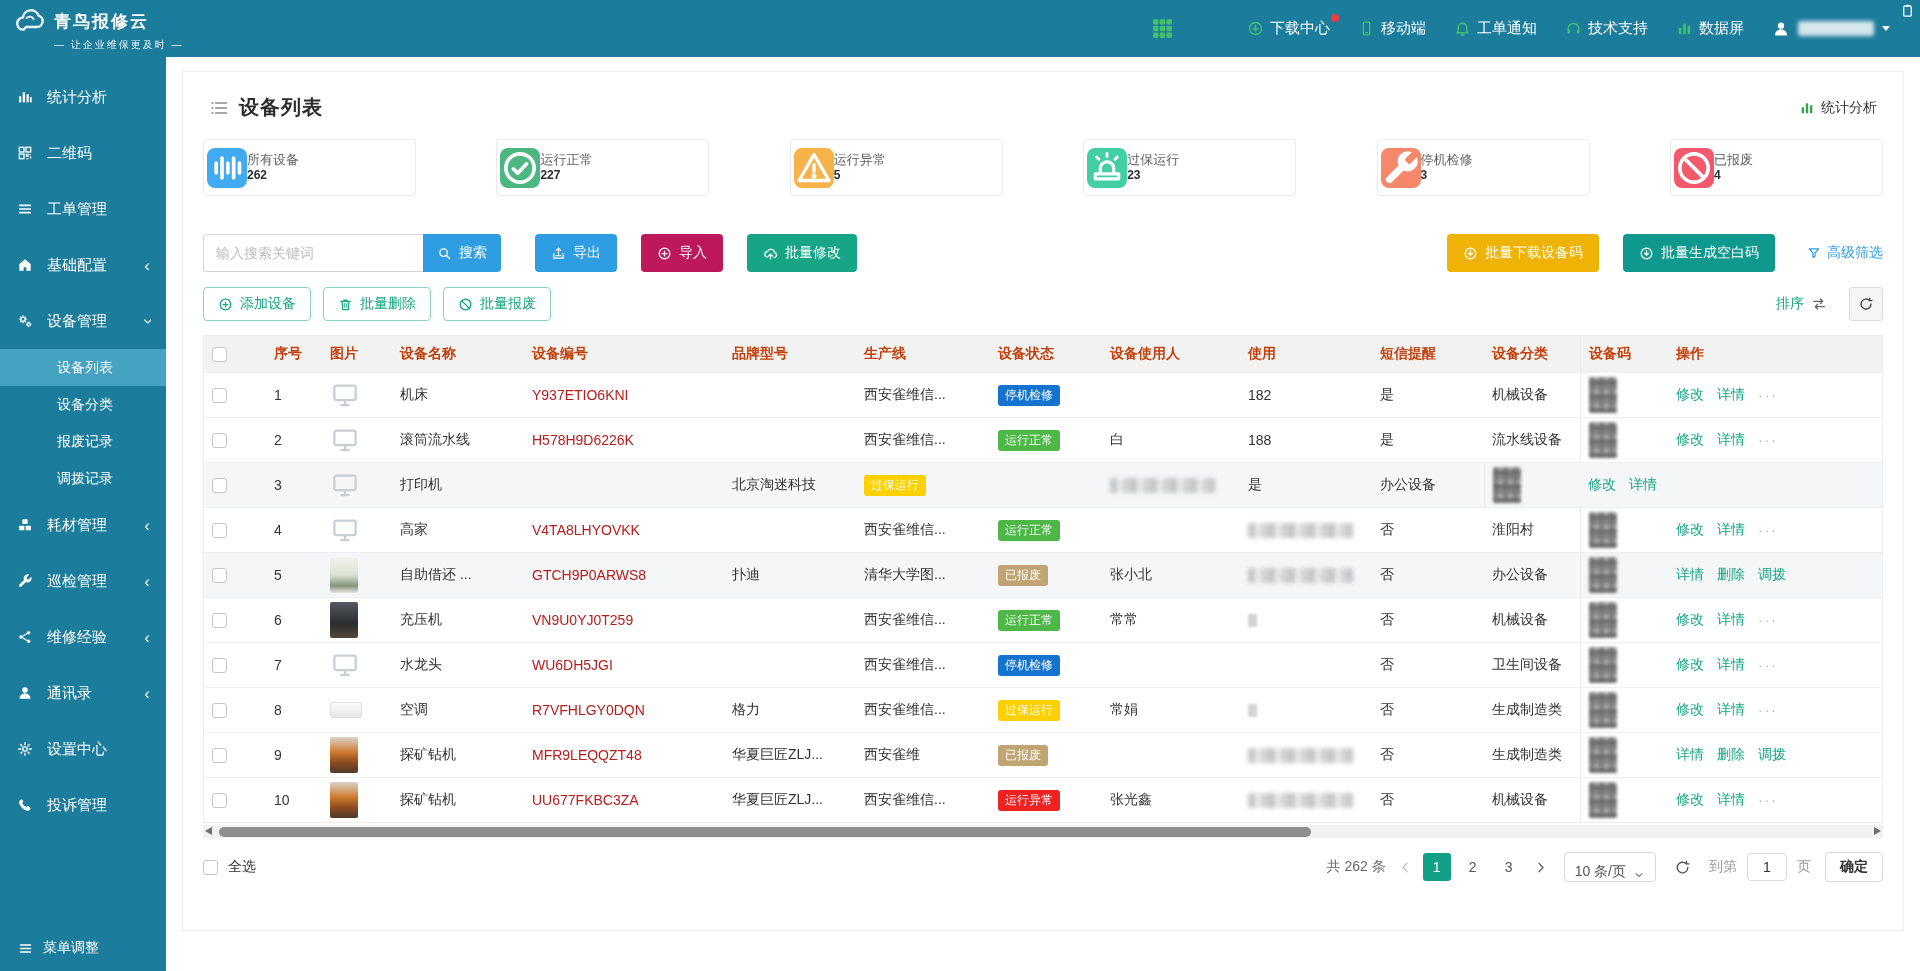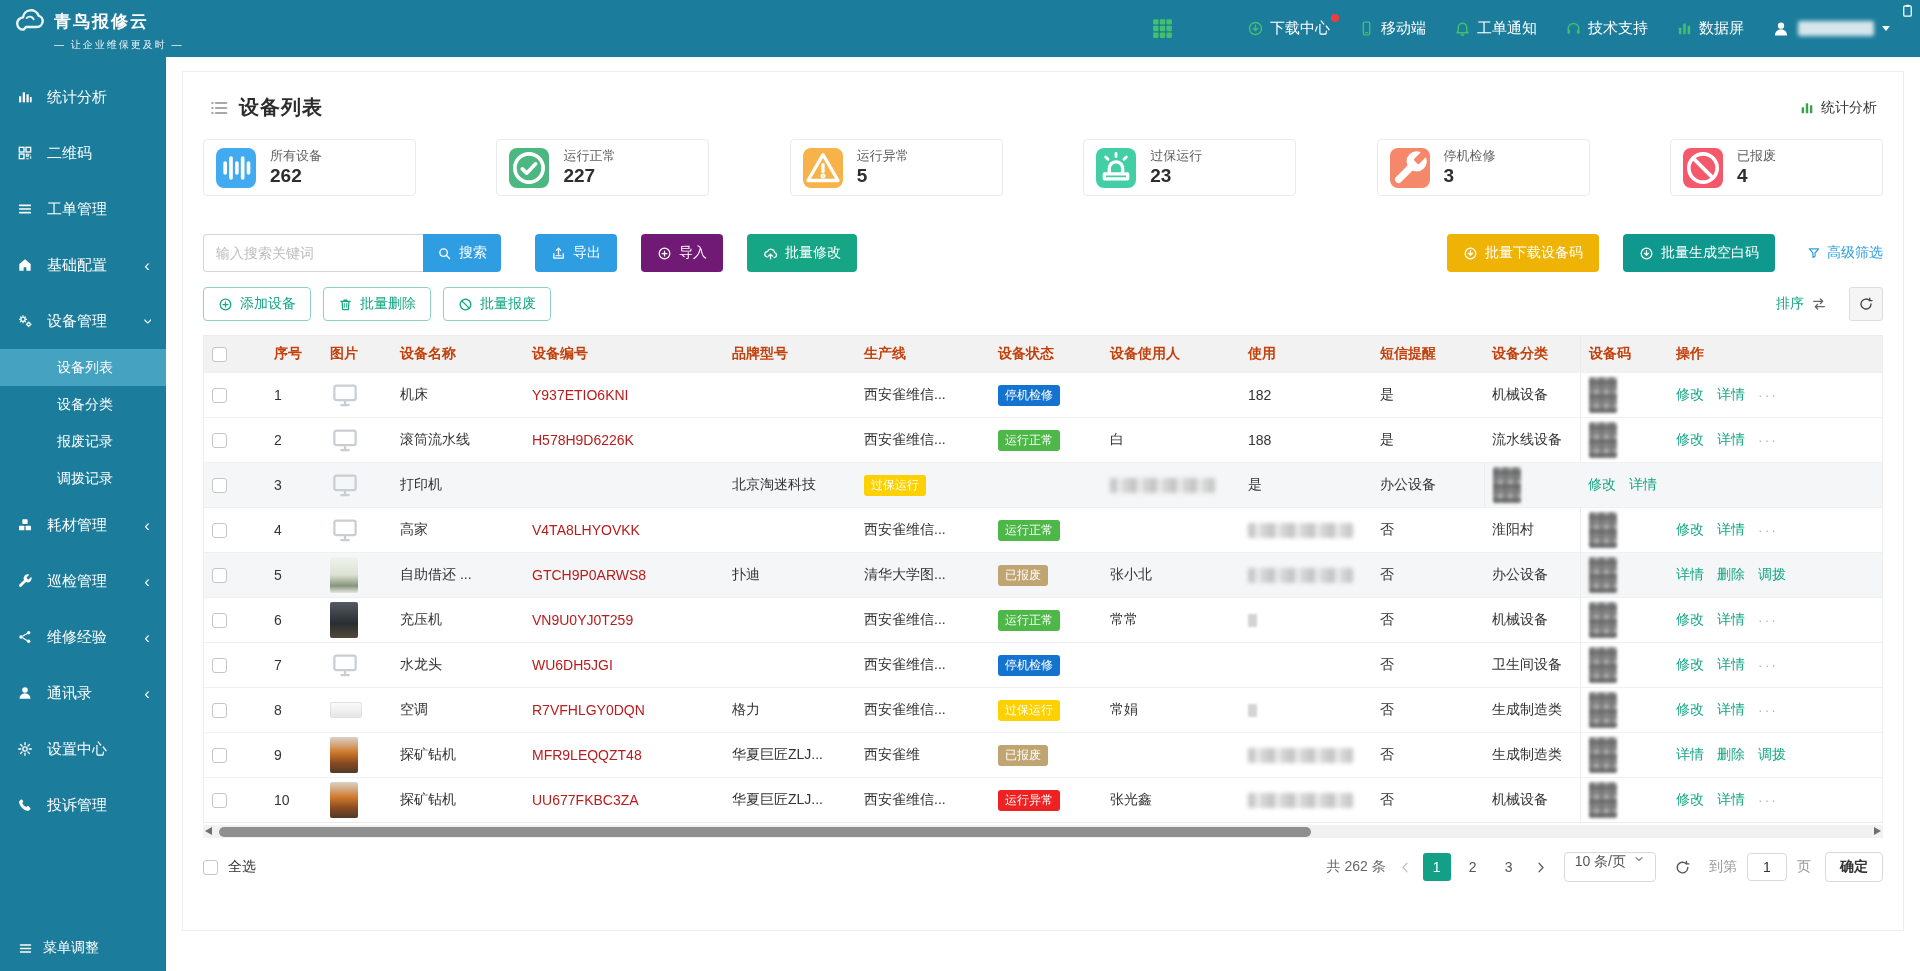--- a/index.html
+++ b/index.html
@@ -42,34 +42,34 @@
 .main{margin-left:166px;padding-top:57px}
 .content-card{margin:14px 16px 0;border:1px solid #ededed;background:#fff;height:860px}
 .page-head{display:flex;align-items:center;justify-content:space-between;padding:22px 26px 4px}
 .title-wrap{display:flex;align-items:center;gap:10px}
 .title-wrap .ic{color:#8b8b8b;font-size:20px}
 h1{font-size:20px;color:#2c2c2c;margin:0;font-weight:bold;letter-spacing:1px}
 .stats-link{display:flex;gap:6px;align-items:center;font-size:14px;color:#333;cursor:pointer}
 .stats-link .ic{color:#3aa34a;font-size:16px}
 
 .cards{display:flex;justify-content:space-between;padding:14px 20px 0;gap:12px}
-.card{flex:0 0 213px;border:1px solid #ebebeb;border-radius:4px;background:#fff;display:flex;align-items:center;gap:14px;padding:8px 12px;height:57px}
+.card{flex:0 0 213px;border:1px solid #ebebeb;border-radius:4px;background:#fff;display:flex;align-items:center;padding:8px 3px;height:57px}
 .card-ic{width:40px;height:40px;border-radius:8px;display:flex;align-items:center;justify-content:center;color:#fff;font-size:22px;flex:0 0 40px}
 .card-label{font-size:13px;color:#5f5f5f;line-height:1.3}
-.card-value{font-size:19px;color:#2e2e2e;font-weight:bold;line-height:1.15}
+.card-value{font-size:12px;color:#2e2e2e;font-weight:bold;line-height:1.15}
 
 .toolbar1{display:flex;align-items:center;padding:38px 20px 0;gap:24px}
 .search-group{display:flex;margin-right:10px}
 .search-input{width:220px;height:38px;border:1px solid #d5d5d5;border-right:none;border-radius:4px 0 0 4px;padding:0 12px;font-size:14px;color:#333;outline:none;font-family:inherit}
 .search-input::placeholder{color:#bdbdbd}
 .btn{height:38px;display:inline-flex;align-items:center;gap:7px;padding:0 16px;border-radius:4px;color:#fff;font-size:14px;border:none;cursor:pointer;font-family:inherit;white-space:nowrap}
 .btn .ic{font-size:15px}
 .btn-search{border-radius:0 4px 4px 0;background:#2f9de2;padding:0 14px}
 .btn-blue{background:#2f9de2}
-.btn-orange{background:#701a75}
+.btn-orange{background:#be185d}
 .btn-green{background:#16a685}
 .btn-yellow{background:#efb306}
 .btn-teal{background:#0f998e}
 .spacer{flex:1}
 .adv-filter{display:flex;align-items:center;gap:6px;color:#2f9de2;font-size:14px;margin-left:8px;cursor:pointer}
 
 .toolbar2{display:flex;align-items:center;padding:15px 20px 0;gap:12px}
 .btn-outline{height:34px;display:inline-flex;align-items:center;gap:7px;padding:0 14px;border-radius:4px;background:#fff;border:1px solid #8ed3c2;color:#16a685;font-size:14px;cursor:pointer;font-family:inherit}
 .btn-outline .ic{font-size:15px}
 .sort{margin-left:auto;display:flex;align-items:center;gap:7px;color:#16a685;font-size:14px;cursor:pointer}
@@ -110,21 +110,21 @@
 .tfoot{display:flex;align-items:center;padding:14px 20px}
 .select-all{display:flex;align-items:center;gap:10px;font-size:14px;color:#333}
 .pager{margin-left:auto;display:flex;align-items:center;gap:10px;font-size:14px;color:#666}
 .pg-total{color:#666;margin-right:2px}
 .pg-arrow{font-size:15px;cursor:pointer;display:flex;align-items:center}
 .pg-prev{color:#c0c0c0}
 .pg-next{color:#555}
 .pages{display:flex;align-items:center;gap:8px}
 .page-btn{min-width:28px;height:28px;display:flex;align-items:center;justify-content:center;border-radius:3px;color:#555;cursor:pointer}
 .page-btn.active{background:#12a086;color:#fff}
-.per-page{display:flex;align-items:flex-start;gap:7px;border:1px solid #d9d9d9;border-radius:4px;height:30px;padding:0 10px;color:#555;cursor:pointer;margin-left:6px}
+.per-page{display:flex;align-items:flex-end;gap:7px;border:1px solid #d9d9d9;border-radius:4px;height:30px;padding:0 10px;color:#555;cursor:pointer;margin-left:6px}
 .per-page .ic{font-size:12px;color:#888}
 .pg-refresh{color:#555;font-size:17px;margin:0 8px;cursor:pointer}
 .goto-label{color:#9a9a9a}
 .goto-input{width:40px;height:28px;border:1px solid #d9d9d9;border-radius:4px;display:flex;align-items:center;justify-content:center;color:#333;background:#fff}
 .btn-confirm{height:30px;padding:0 14px;border:1px solid #d9d9d9;border-radius:4px;background:#fff;font-weight:bold;color:#333;font-size:14px;cursor:pointer;font-family:inherit;margin-left:4px}
 </style>
 </head>
 <body>
 
 <header class="header">

